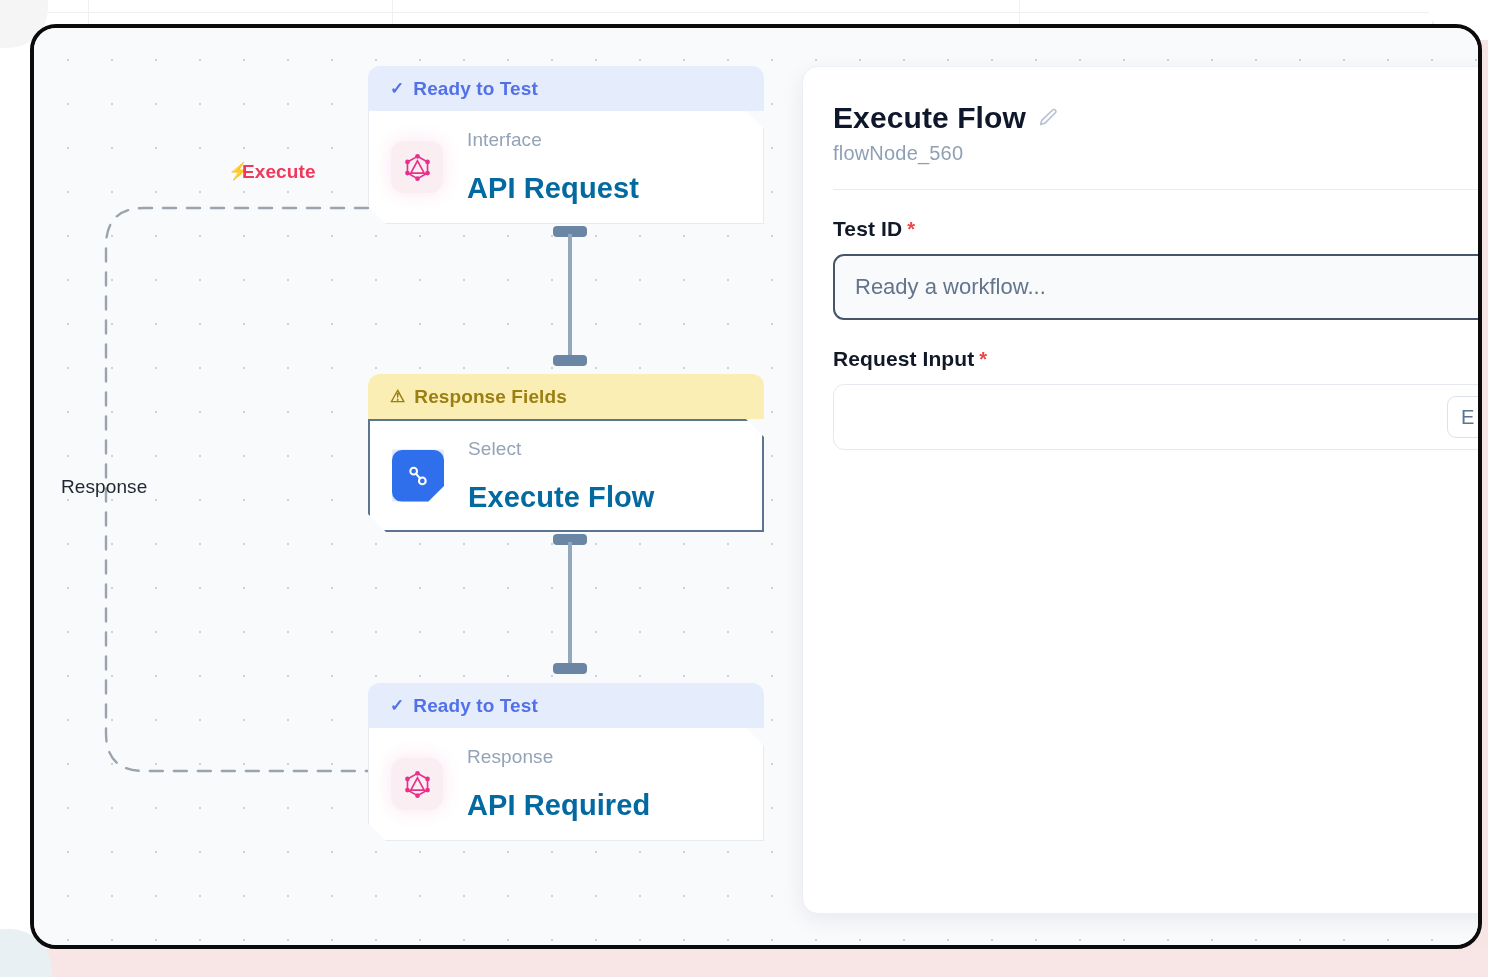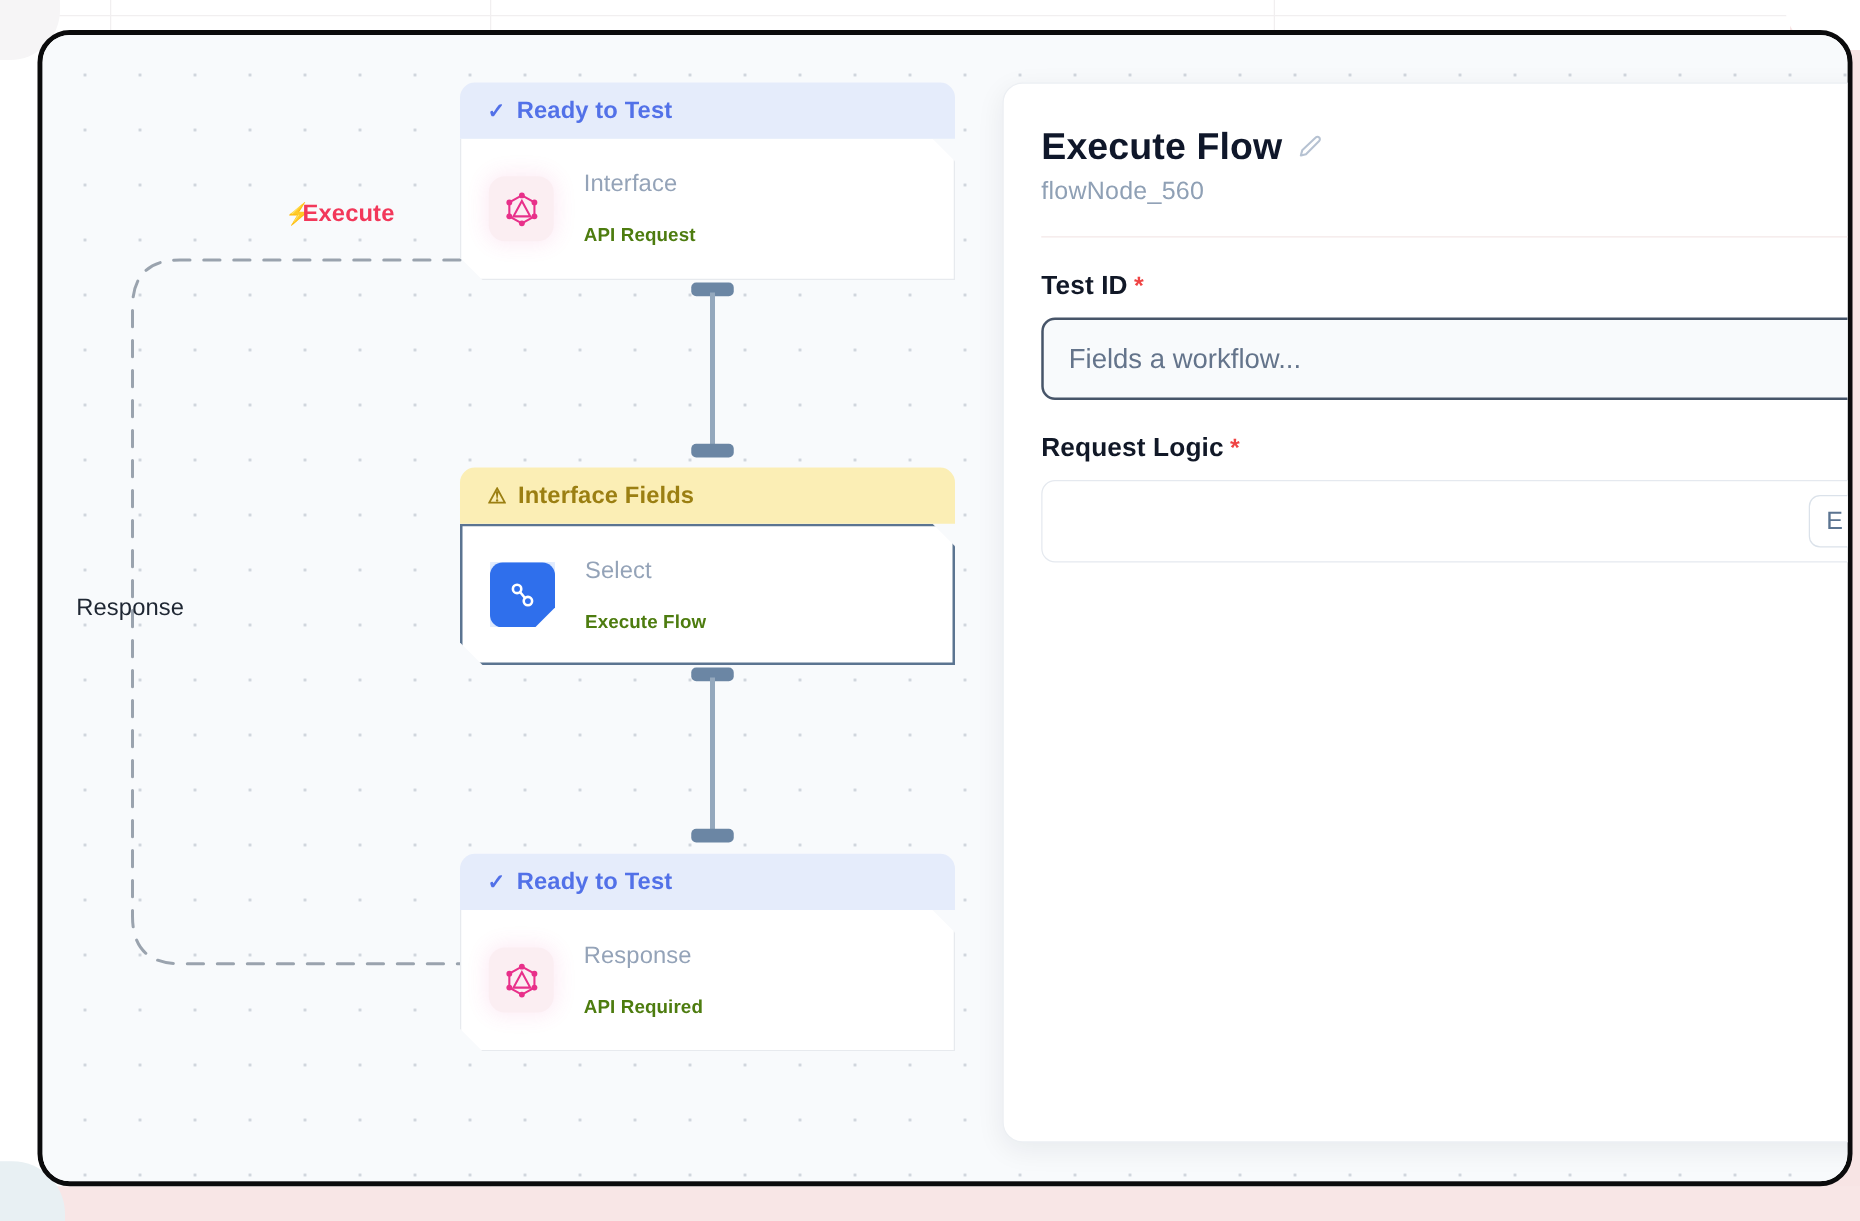--- a/index.html
+++ b/index.html
@@ -208,22 +208,22 @@
   }
 
   .node-text { display: flex; flex-direction: column; gap: 21px; }
   .node-kind {
     font-size: 19px;
     color: #94a3b8;
     font-weight: 400;
     letter-spacing: 0.1px;
   }
   .node-title {
-    font-size: 15px;
-    color: #4d7c0f;
+    font-size: 29px;
+    color: #0369a1;
     font-weight: 700;
     letter-spacing: 0.1px;
   }
 
   
   .connector {
     position: absolute;
     left: 519px;
     width: 34px;
   }
@@ -392,21 +392,21 @@
 
     <div class="connector" style="top:198px;height:140px">
       <div class="cap" style="top:0"></div>
       <div class="line" style="top:8px;bottom:8px"></div>
       <div class="cap" style="bottom:0"></div>
     </div>
 
     <div class="node" style="top:346px">
       <div class="node-status warn">
         <span class="st-icon">⚠</span>
-        <span>Interface Fields</span>
+        <span>Response Fields</span>
       </div>
       <div class="node-body selected">
         <div class="node-icon blue">
           <svg width="26" height="26" viewBox="0 0 24 24" fill="none" stroke="#ffffff" stroke-width="1.9">
             <circle cx="8" cy="7.5" r="3.1"></circle>
             <circle cx="16" cy="16.5" r="3.1"></circle>
             <line x1="10.2" y1="9.8" x2="13.8" y2="14.2" stroke-linecap="round"></line>
           </svg>
         </div>
         <div class="node-text">
@@ -463,27 +463,27 @@
     <div id="inspector-subtitle">flowNode_560</div>
 
     <div id="inspector-divider"></div>
 
     <div class="field-group">
       <div class="field-label">
         <span>Test ID</span>
         <span class="req">*</span>
       </div>
       <div id="flowid-select">
-        <span>Fields a workflow...</span>
+        <span>Ready a workflow...</span>
       </div>
     </div>
 
     <div class="field-group">
       <div class="field-label">
-        <span>Request Logic</span>
+        <span>Request Input</span>
         <span class="req">*</span>
       </div>
       <div id="request-input-wrap">
         <div id="request-input"></div>
         <div id="request-input-btn">E</div>
       </div>
     </div>
 
   </div>
 

